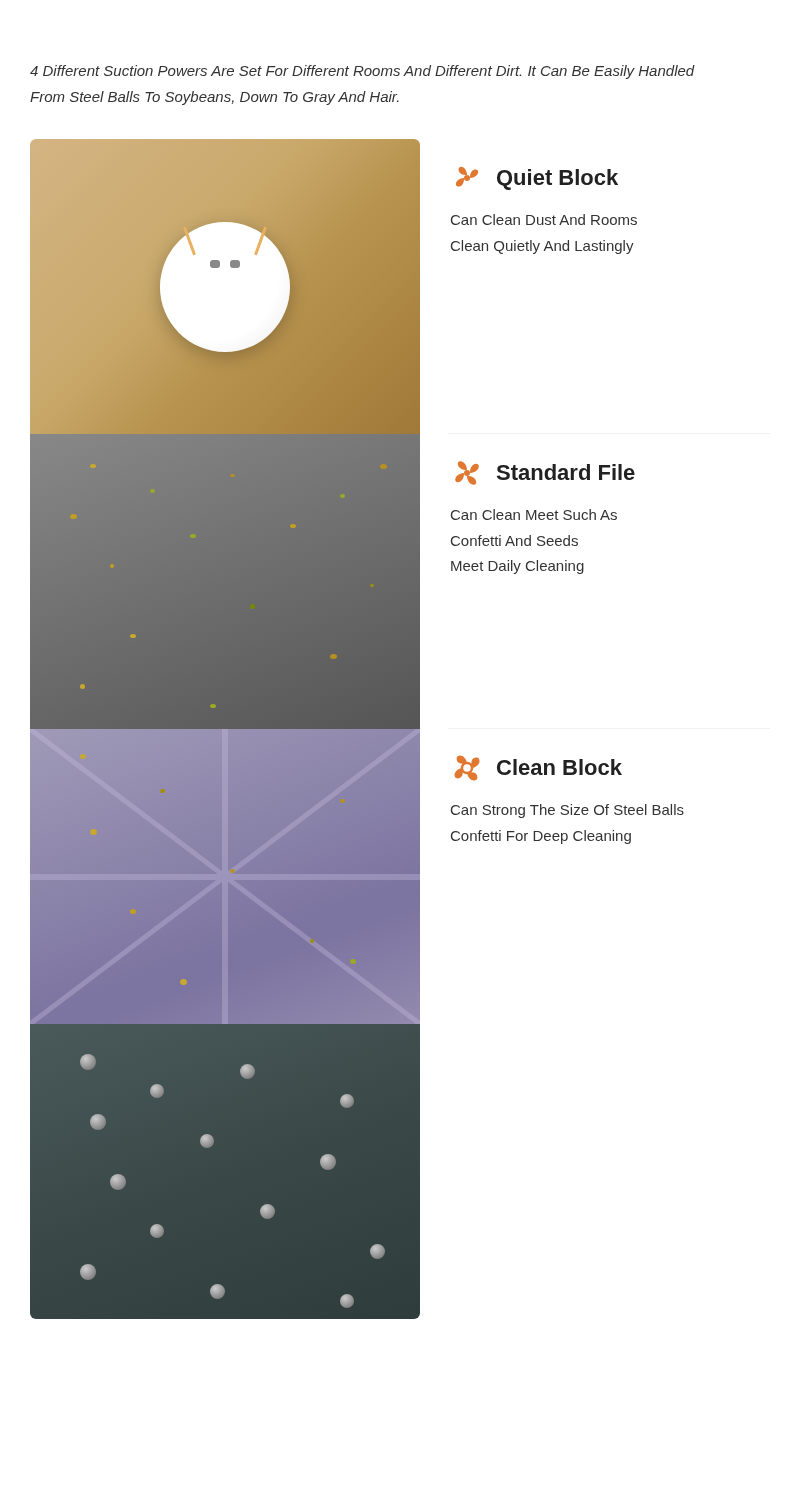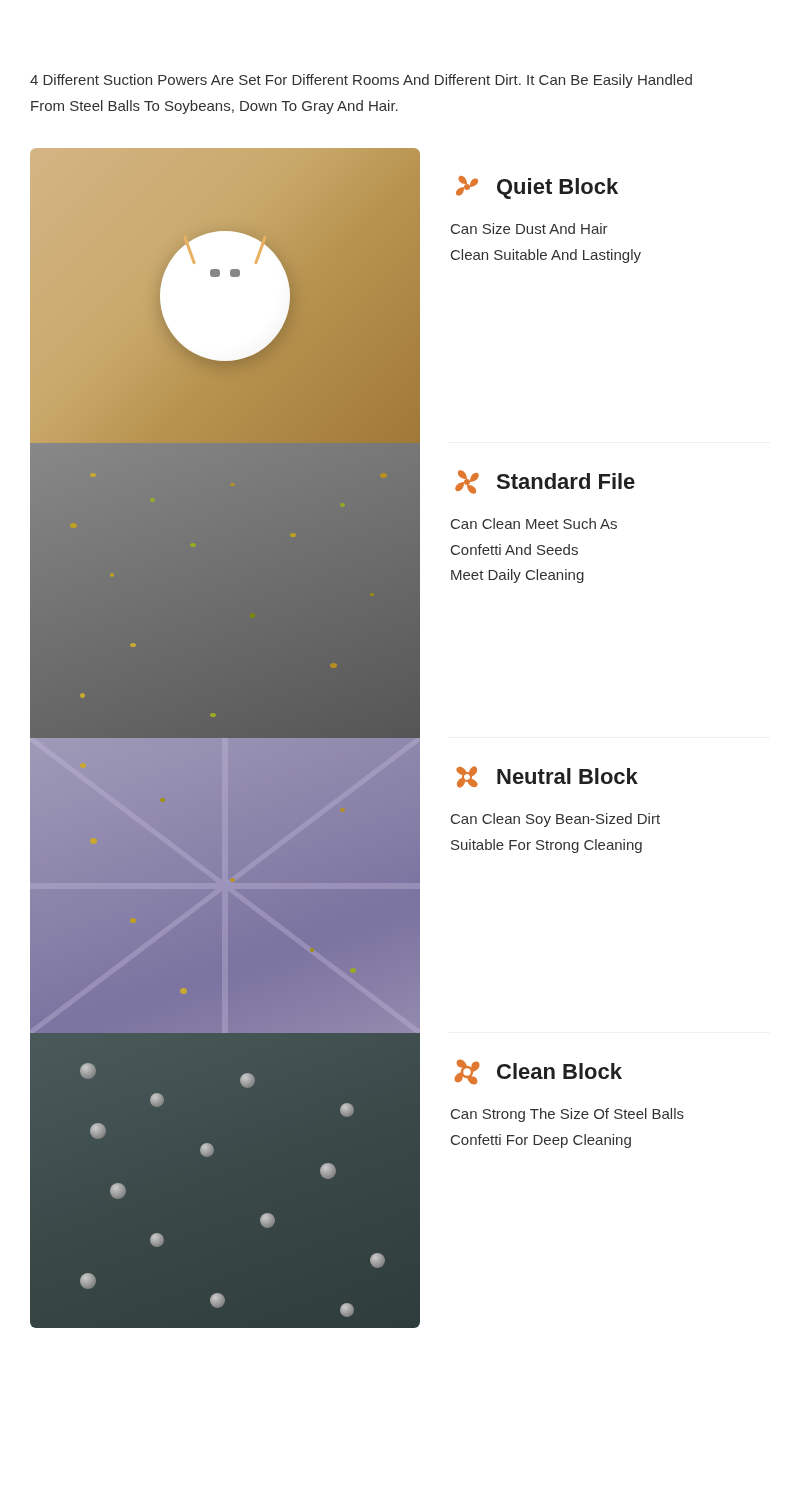--- a/index.html
+++ b/index.html
@@ -20,22 +20,23 @@
     .main-title {
       font-size: 30px;
       font-weight: 900;
       line-height: 1.3;
       margin-bottom: 4px;
     }
     .description-text {
       font-size: 15px;
       line-height: 1.7;
       color: #333;
-      margin-top: 27px;
+      margin-top: 18px;
       max-width: 680px;
+      font-style: italic;
     }
     .content-section {
       display: flex;
       flex-direction: row;
       margin-top: 30px;
       gap: 0;
     }
     .left-image-col {
       width: 390px;
       min-width: 390px;
@@ -276,22 +277,22 @@
             <svg viewBox="0 0 34 34" fill="none" xmlns="http://www.w3.org/2000/svg">
               <circle cx="17" cy="17" r="3" fill="#e07830"></circle>
               <path d="M17 14 C17 10 14 5 10 6 C8 7 8 10 10 12 C12 14 15 14 17 14Z" fill="#e07830"></path>
               <path d="M20 17 C24 17 29 14 28 10 C27 8 24 8 22 10 C20 12 20 15 20 17Z" fill="#e07830"></path>
               <path d="M14 17 C10 17 5 20 6 24 C7 26 10 26 12 24 C14 22 14 19 14 17Z" fill="#e07830"></path>
             </svg>
           </div>
           <span class="info-title">Quiet Block</span>
         </div>
         <div class="info-desc">
-          <span>Can Size Dust And Hair</span><br>
-          <span>Clean Suitable And Lastingly</span>
+          <span>Can Clean Dust And Rooms</span><br>
+          <span>Clean Quietly And Lastingly</span>
         </div>
       </div>
 
       <div class="info-block">
         <div class="info-header">
           <div class="info-icon">
             <svg viewBox="0 0 34 34" fill="none" xmlns="http://www.w3.org/2000/svg">
               <circle cx="17" cy="17" r="3" fill="#e07830"></circle>
               <path d="M17 14 C17 9 13 4 9 5.5 C7 6.5 7.5 10 10 12 C12.5 14 15 14 17 14Z" fill="#e07830"></path>
               <path d="M20 17 C25 17 30 13 28.5 9 C27.5 7 24 7.5 22 10 C20 12.5 20 15 20 17Z" fill="#e07830"></path>
@@ -301,38 +302,20 @@
           </div>
           <span class="info-title">Standard File</span>
         </div>
         <div class="info-desc">
           <span>Can Clean Meet Such As</span><br>
           <span>Confetti And Seeds</span><br>
           <span>Meet Daily Cleaning</span>
         </div>
       </div>
 
-      <div class="info-block">
-        <div class="info-header">
-          <div class="info-icon">
-            <svg viewBox="0 0 34 34" fill="none" xmlns="http://www.w3.org/2000/svg">
-              <circle cx="17" cy="17" r="4" stroke="#e07830" stroke-width="2" fill="none"></circle>
-              <path d="M17 13 C15 8 10 5 7 8 C5 10 8 14 12 15 C14 15.5 16 14.5 17 13Z" fill="#e07830"></path>
-              <path d="M21 17 C26 15 29 10 26 7 C24 5 20 8 19 12 C18.5 14 19.5 16 21 17Z" fill="#e07830"></path>
-              <path d="M17 21 C19 26 24 29 27 26 C29 24 26 20 22 19 C20 18.5 18 19.5 17 21Z" fill="#e07830"></path>
-              <path d="M13 17 C8 19 5 24 8 27 C10 29 14 26 15 22 C15.5 20 14.5 18 13 17Z" fill="#e07830"></path>
-            </svg>
-          </div>
-          <span class="info-title">Neutral Block</span>
-        </div>
-        <div class="info-desc">
-          <span>Can Clean Soy Bean-Sized Dirt</span><br>
-          <span>Suitable For Strong Cleaning</span>
-        </div>
-      </div>
 
       <div class="info-block">
         <div class="info-header">
           <div class="info-icon">
             <svg viewBox="0 0 34 34" fill="none" xmlns="http://www.w3.org/2000/svg">
               <circle cx="17" cy="17" r="5" stroke="#e07830" stroke-width="2.5" fill="none"></circle>
               <path d="M17 12 C16 7 12 3 8 5 C6 6 6 10 9 12 C11 13 14 13 17 12Z" fill="#e07830"></path>
               <path d="M22 17 C27 16 31 12 29 8 C28 6 24 6 22 9 C21 11 21 14 22 17Z" fill="#e07830"></path>
               <path d="M17 22 C18 27 22 31 26 29 C28 28 28 24 25 22 C23 21 20 21 17 22Z" fill="#e07830"></path>
               <path d="M12 17 C7 18 3 22 5 26 C6 28 10 28 12 25 C13 23 13 20 12 17Z" fill="#e07830"></path>

